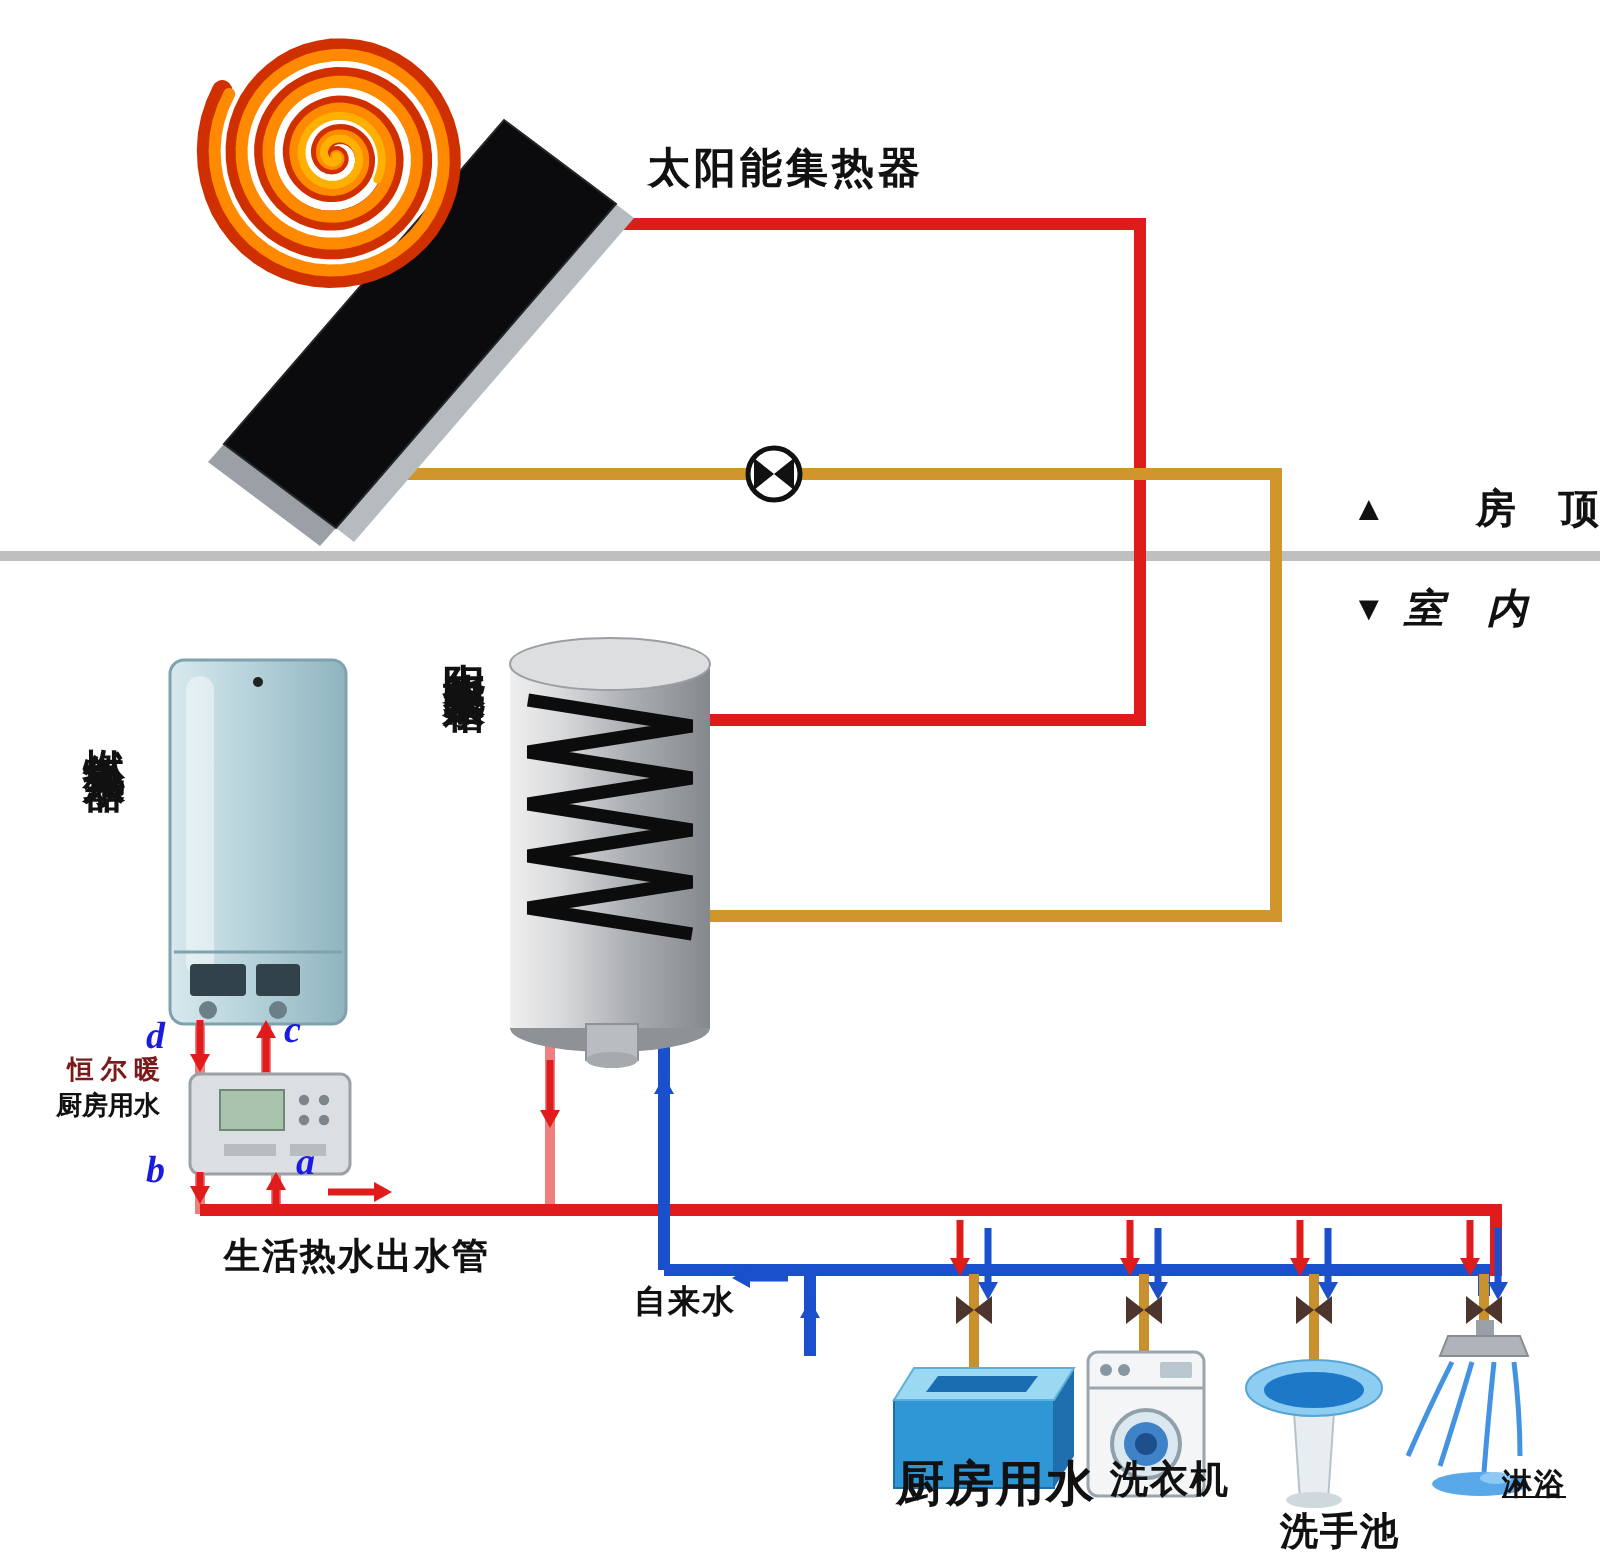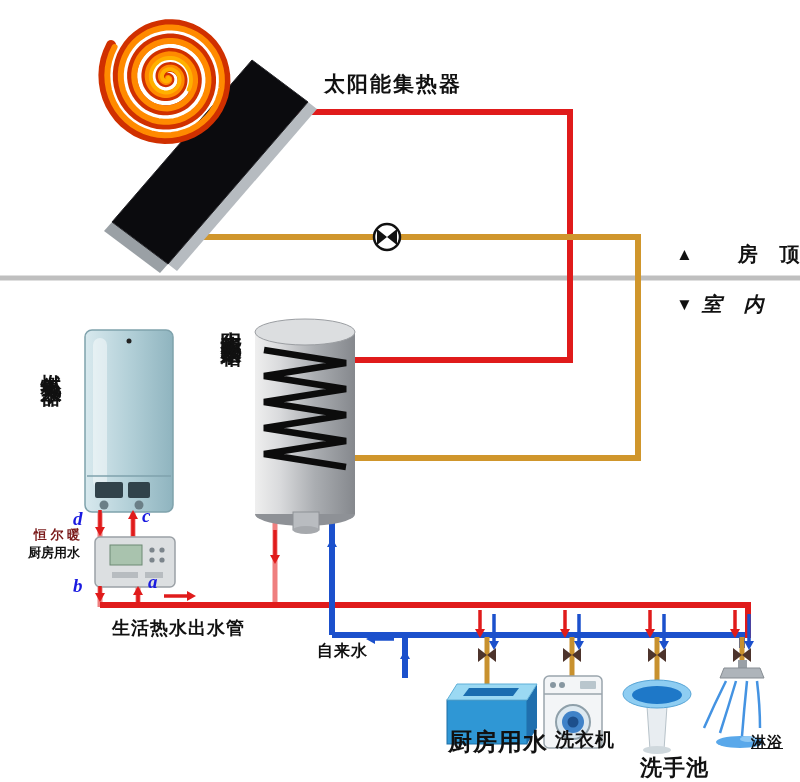--- a/index.html
+++ b/index.html
@@ -219,16 +219,16 @@
 <div class="lbl port" style="left:142px;top:505px;">c</div>
 <div class="lbl port" style="left:73px;top:575px;">b</div>
 <div class="lbl port" style="left:148px;top:571px;">a</div>
 
 <div class="lbl" style="left:112px;top:616px;font-size:18px;letter-spacing:1px;">生活热水出水管</div>
 
 <div class="lbl" style="left:317px;top:641px;font-size:16px;letter-spacing:1px;">自来水</div>
 
 <div class="lbl" style="left:448px;top:726px;font-size:24px;letter-spacing:1px;">厨房用水</div>
 <div class="lbl" style="left:555px;top:727px;font-size:19px;letter-spacing:1px;">洗衣机</div>
-<div class="lbl" style="left:640px;top:753px;font-size:22px;letter-spacing:1px;">洗手池</div>
+<div class="lbl" style="left:640px;top:753px;font-size:19px;letter-spacing:1px;">洗手池</div>
 <div class="lbl" style="left:751px;top:733px;font-size:15px;letter-spacing:1px;text-decoration:underline;">淋浴</div>
 
 </div>
 
 </body></html>

